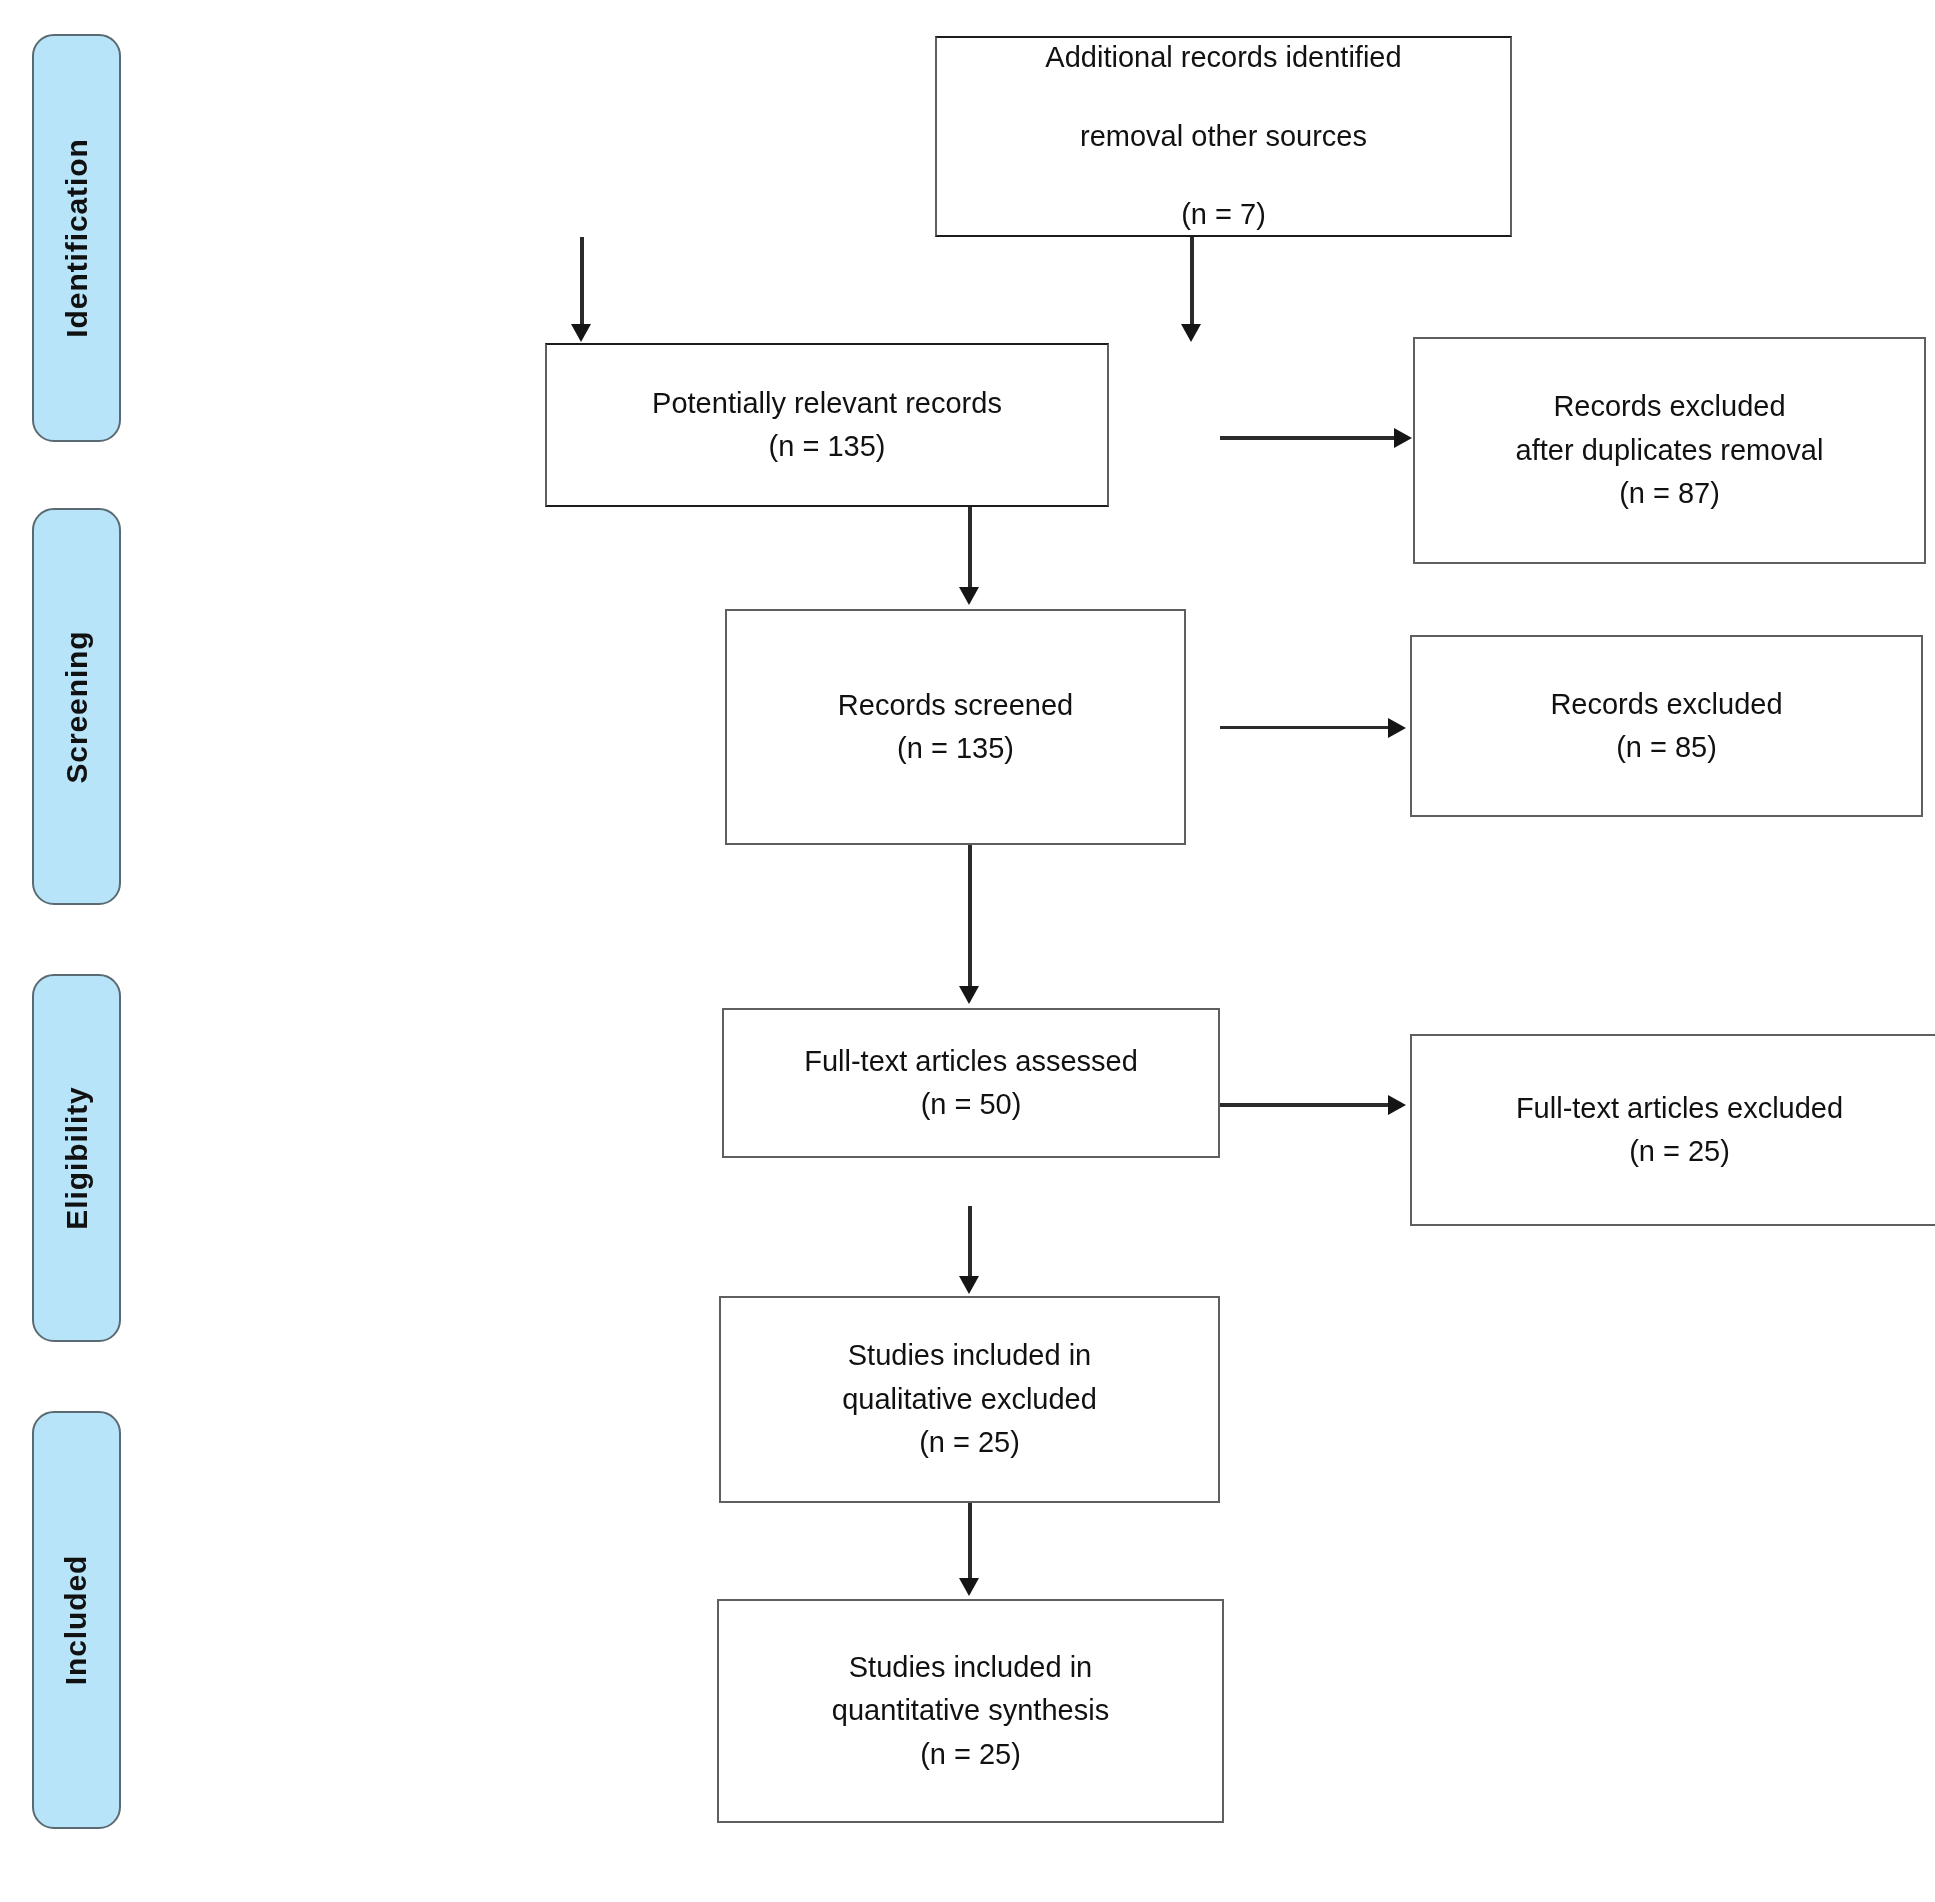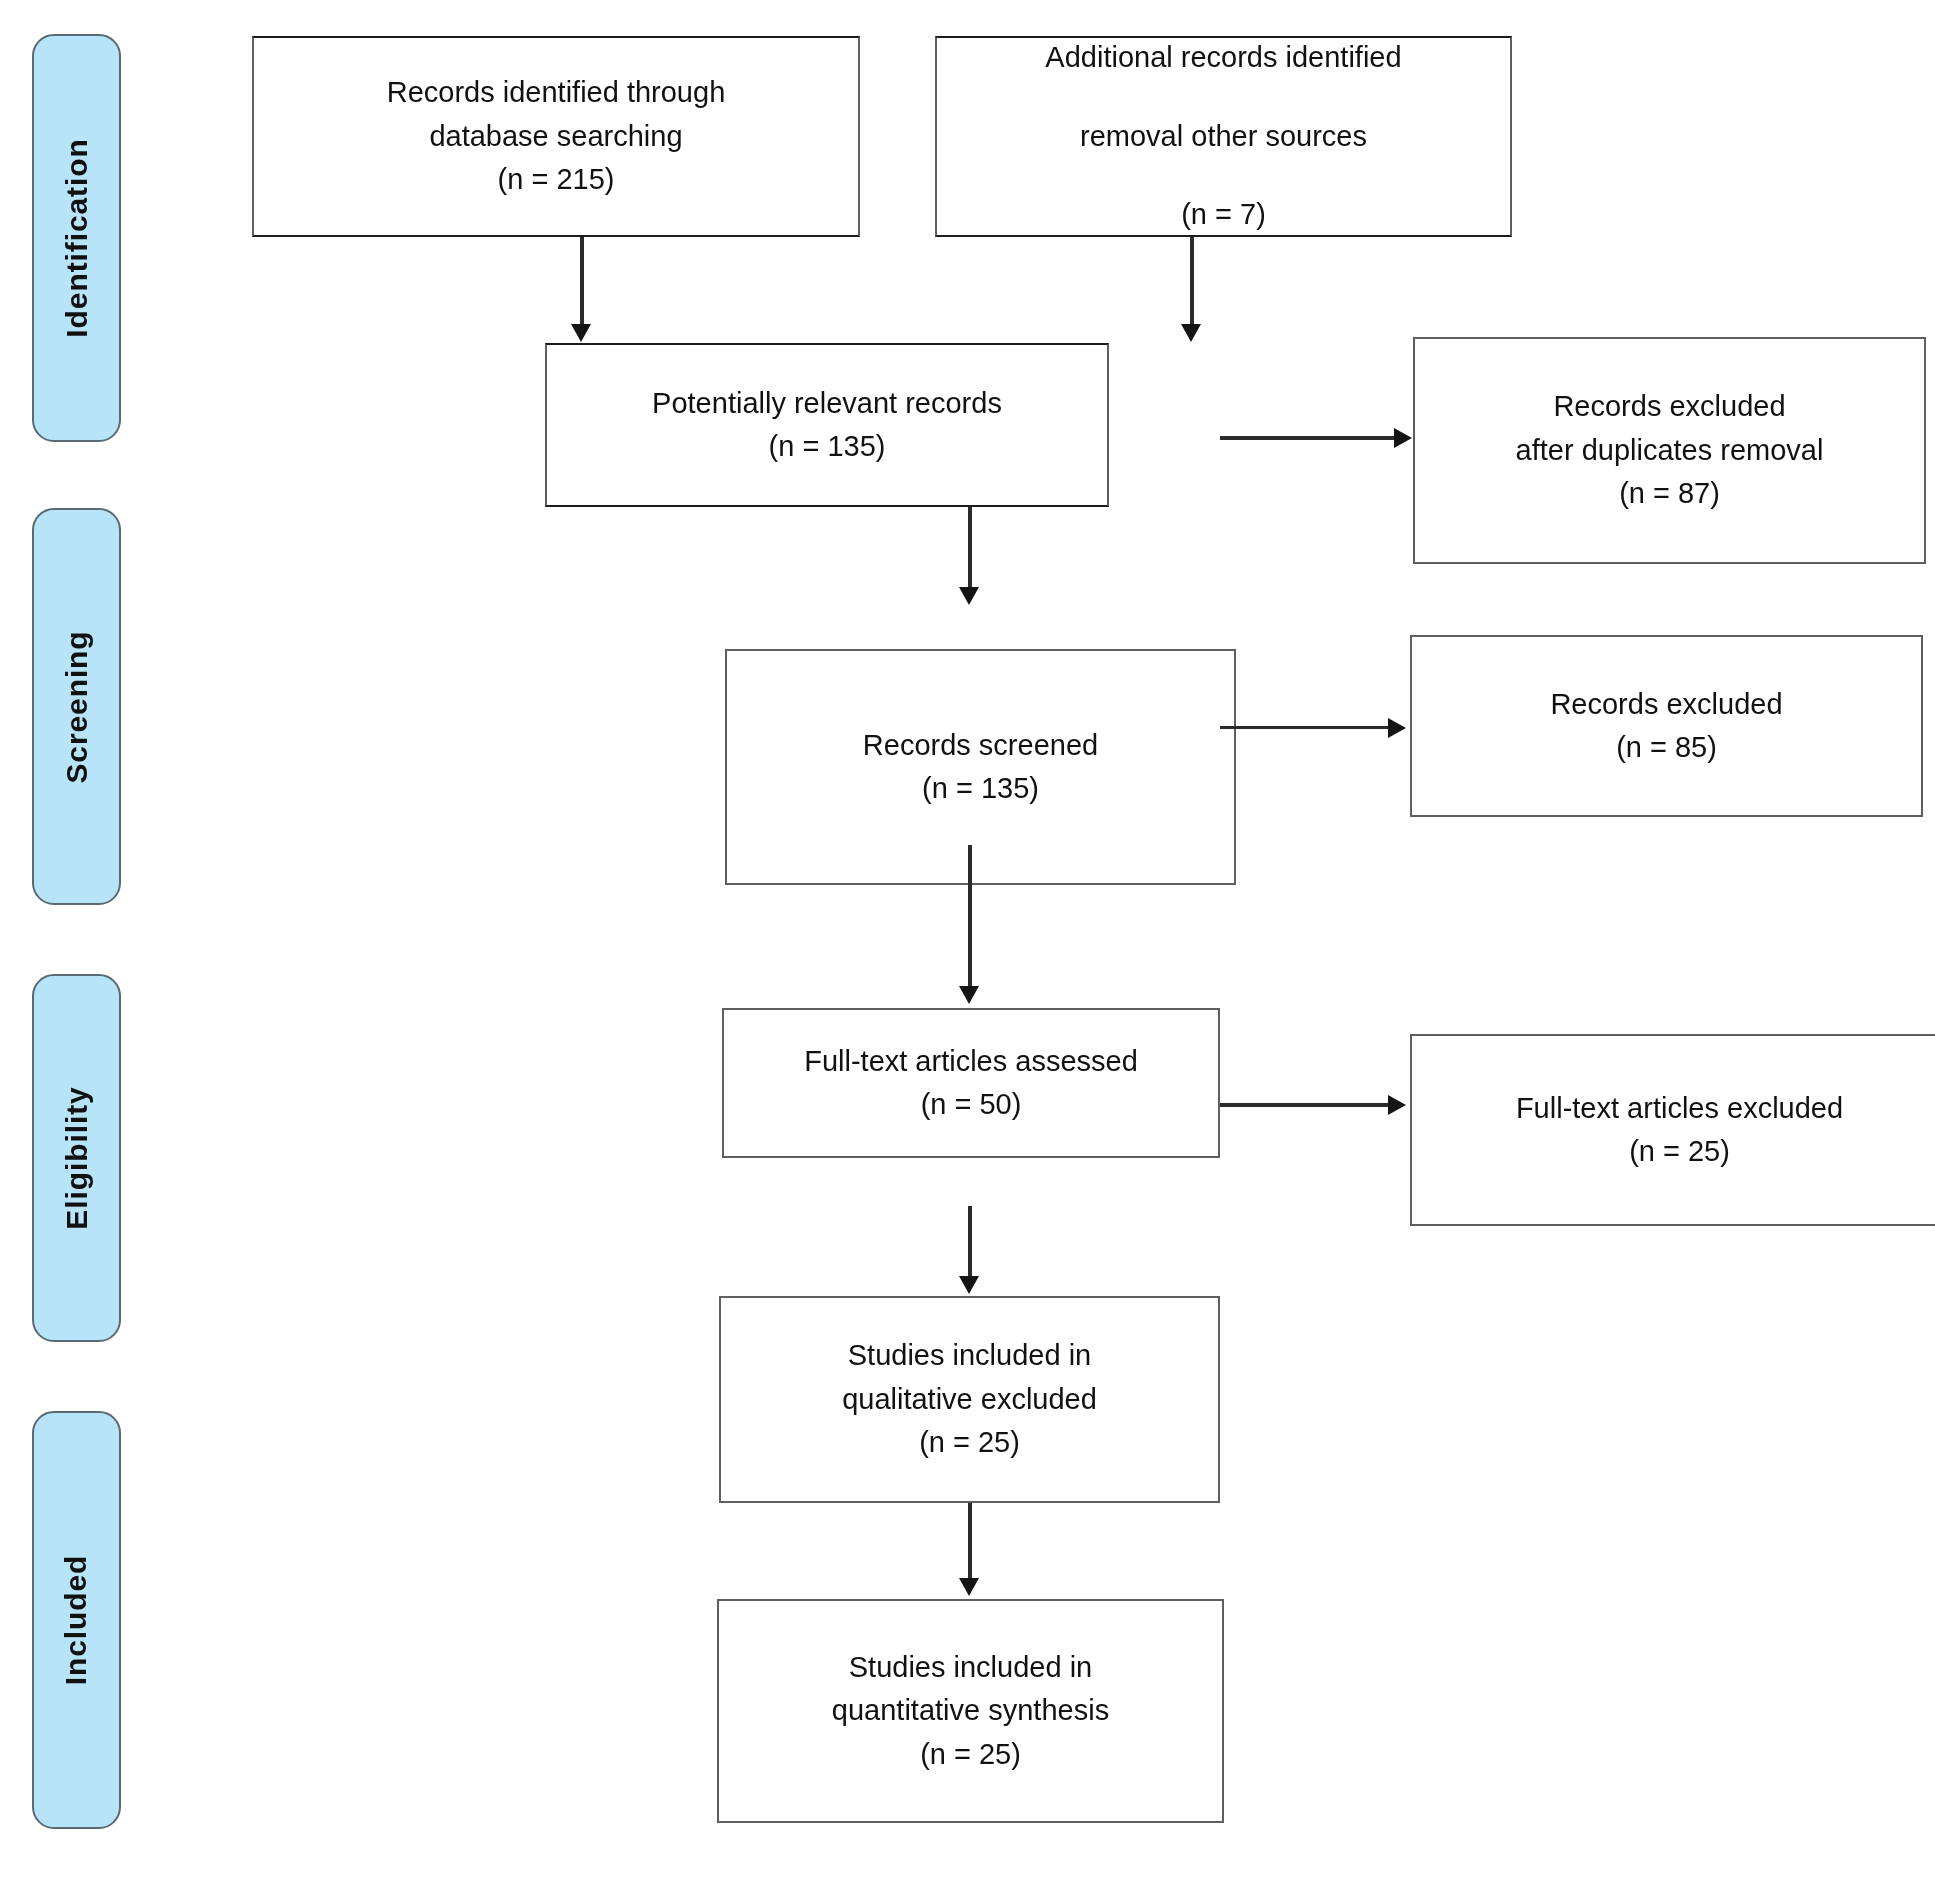--- a/index.html
+++ b/index.html
@@ -104,25 +104,20 @@
   </div>
 
   <div class="stage-label" style="left:32px; top:974px; width:89px; height:368px;">
     <span class="stage-text">Eligibility</span>
   </div>
 
   <div class="stage-label" style="left:32px; top:1411px; width:89px; height:418px;">
     <span class="stage-text">Included</span>
   </div>
 
-  <div class="flow-box dark-top" style="left:252px; top:36px; width:608px; height:201px;">
-    <span class="line">Records identified through</span>
-    <span class="line">database searching</span>
-    <span class="line">(n =  215)</span>
-  </div>
 
   <div class="flow-box dark-top" style="left:935px; top:36px; width:577px; height:201px;gap:35px;">
     <span class="line">Additional records identified</span>
     <span class="line">removal other sources</span>
     <span class="line">(n = 7)</span>
   </div>
 
   <div class="v-line" style="left:580px; top:237px; width:3.5px; height:89px;"></div>
   <div class="arrow-down" style="left:571px; top:324px;"></div>
 
@@ -139,21 +134,21 @@
     <span class="line">after duplicates removal</span>
     <span class="line">(n =   87)</span>
   </div>
 
   <div class="h-line" style="left:1220px; top:436px; width:175px; height:4.1px;"></div>
   <div class="arrow-right" style="left:1394px; top:428px;"></div>
 
   <div class="v-line" style="left:968px; top:507px; width:3.5px; height:82px;"></div>
   <div class="arrow-down" style="left:959px; top:587px;"></div>
 
-  <div class="flow-box" style="left:725px; top:609px; width:511px; height:236px;margin-top:40px;">
+  <div class="flow-box" style="left:725px; top:609px; width:461px; height:236px;">
     <span class="line">Records screened</span>
     <span class="line">(n =  135)</span>
   </div>
 
   <div class="flow-box" style="left:1410px; top:635px; width:513px; height:182px;">
     <span class="line">Records excluded</span>
     <span class="line">(n = 85)</span>
   </div>
 
   <div class="h-line" style="left:1220px; top:726px; width:169px; height:2.9px;"></div>

